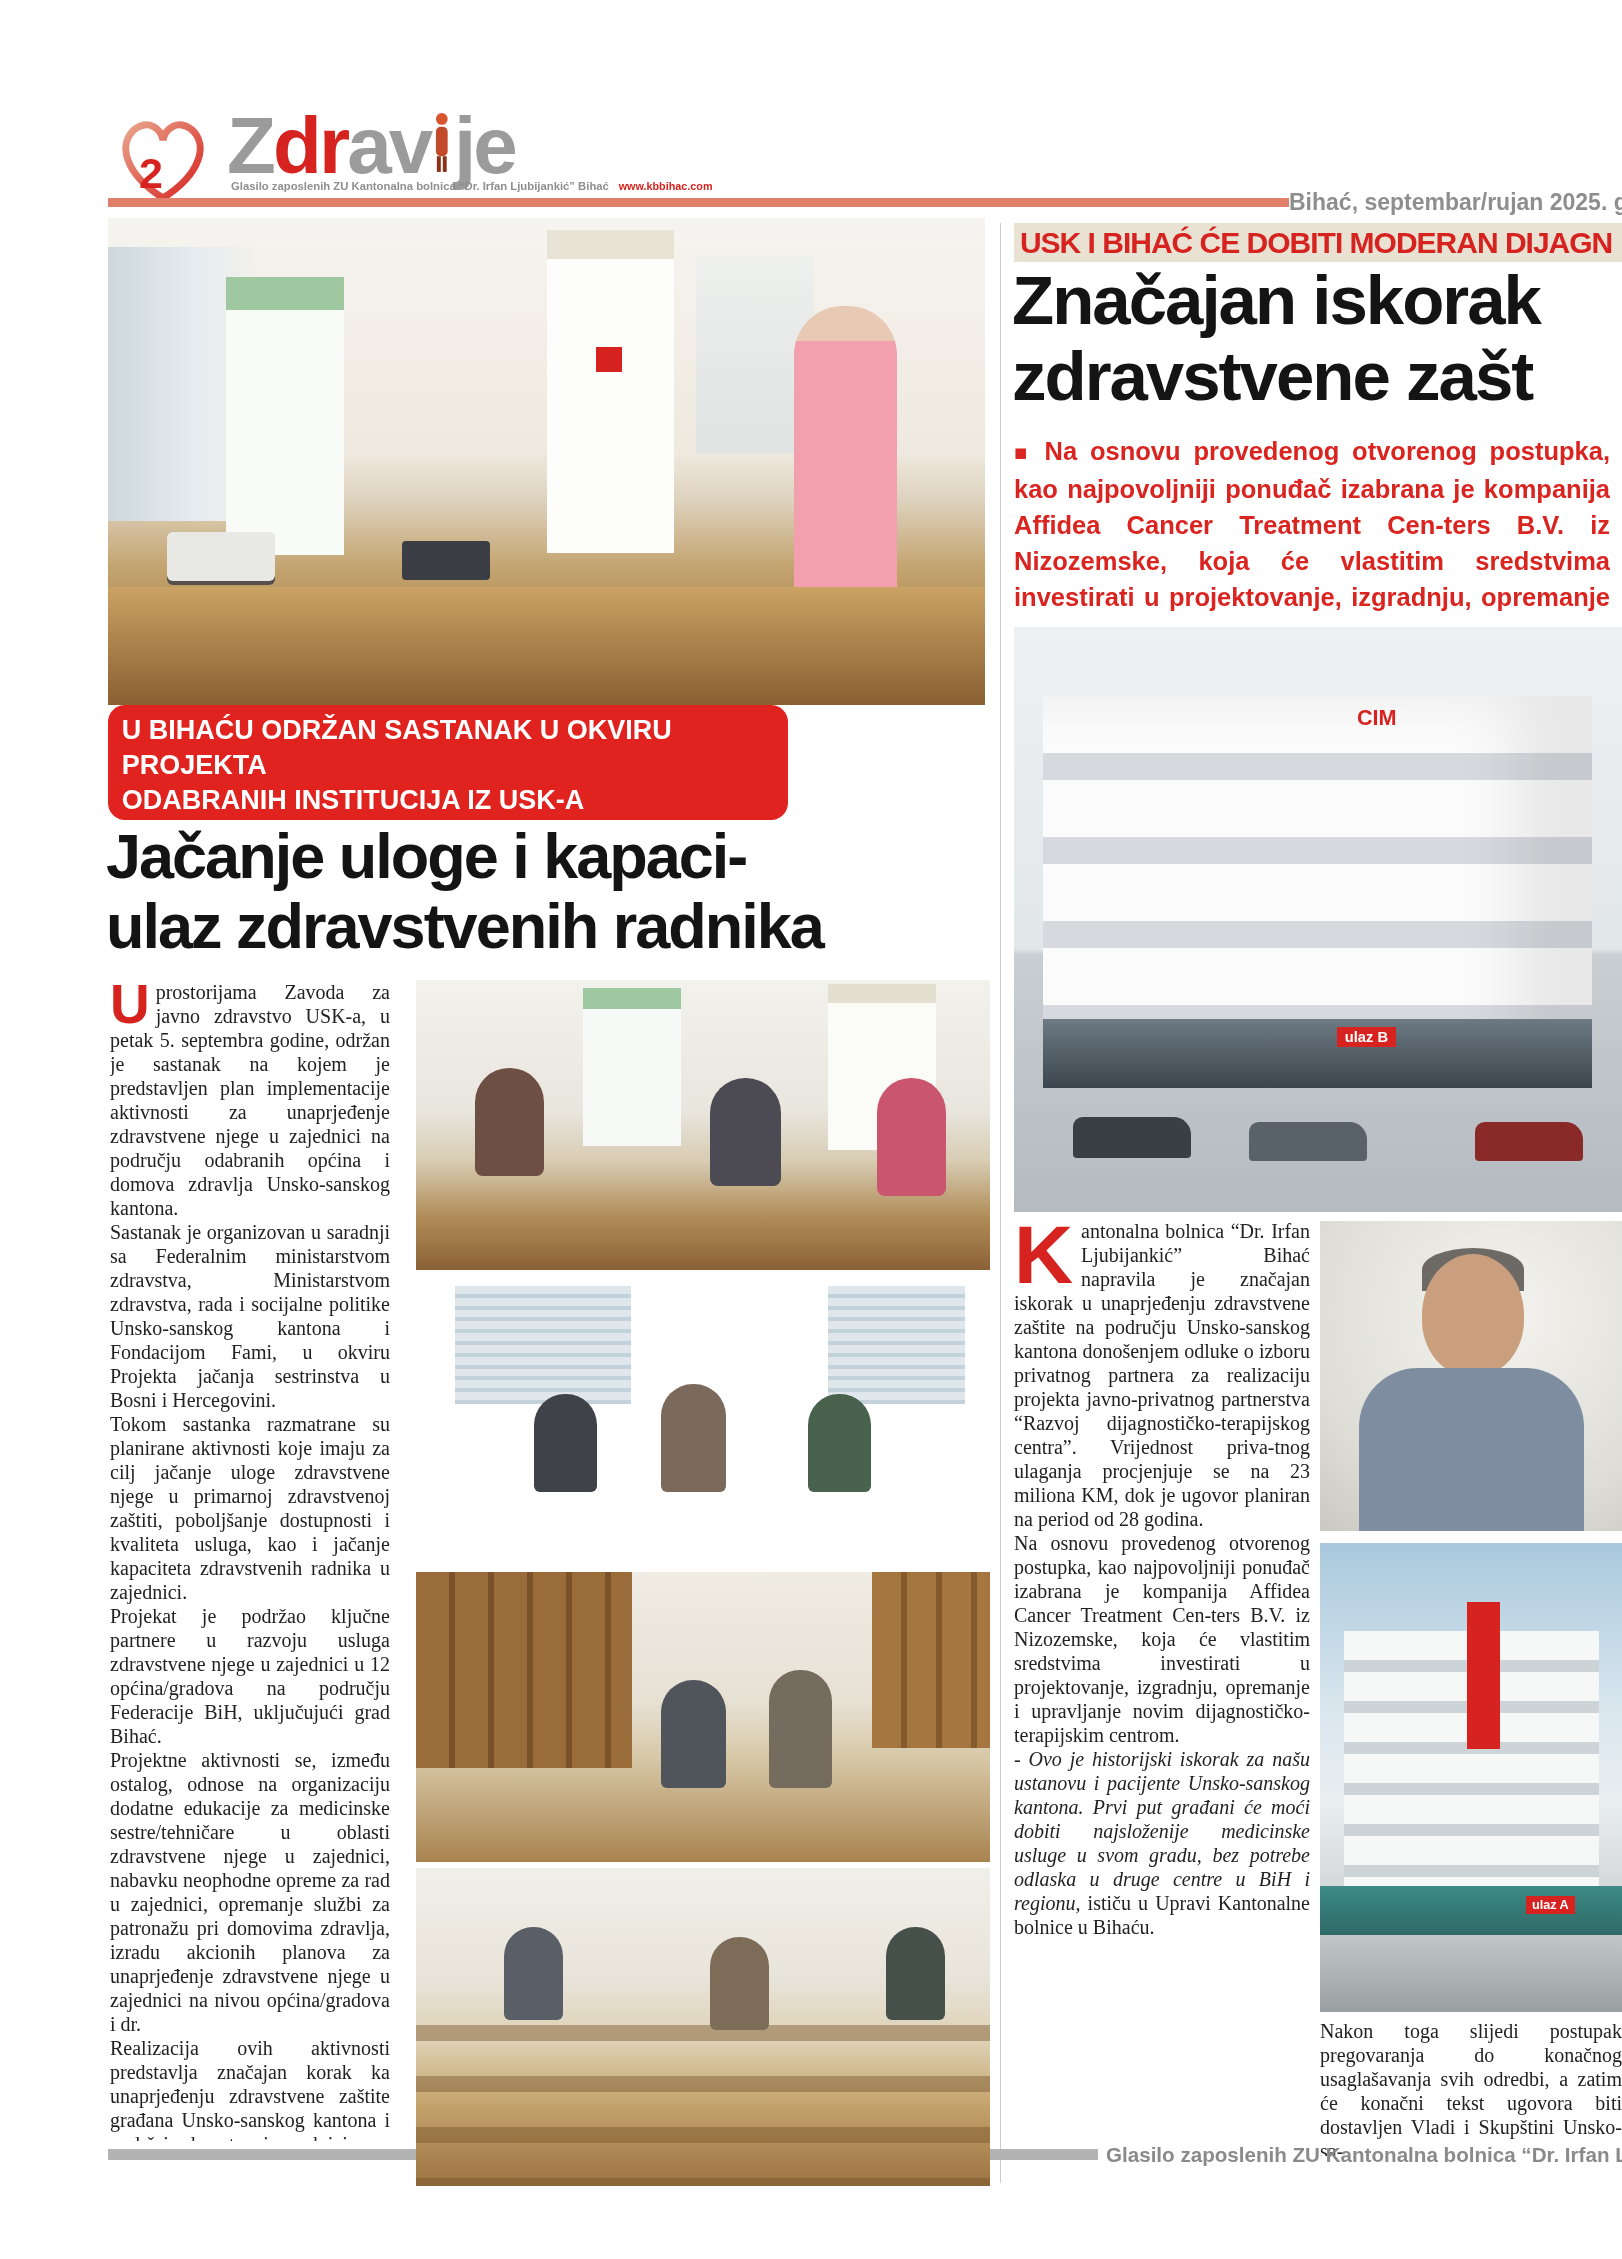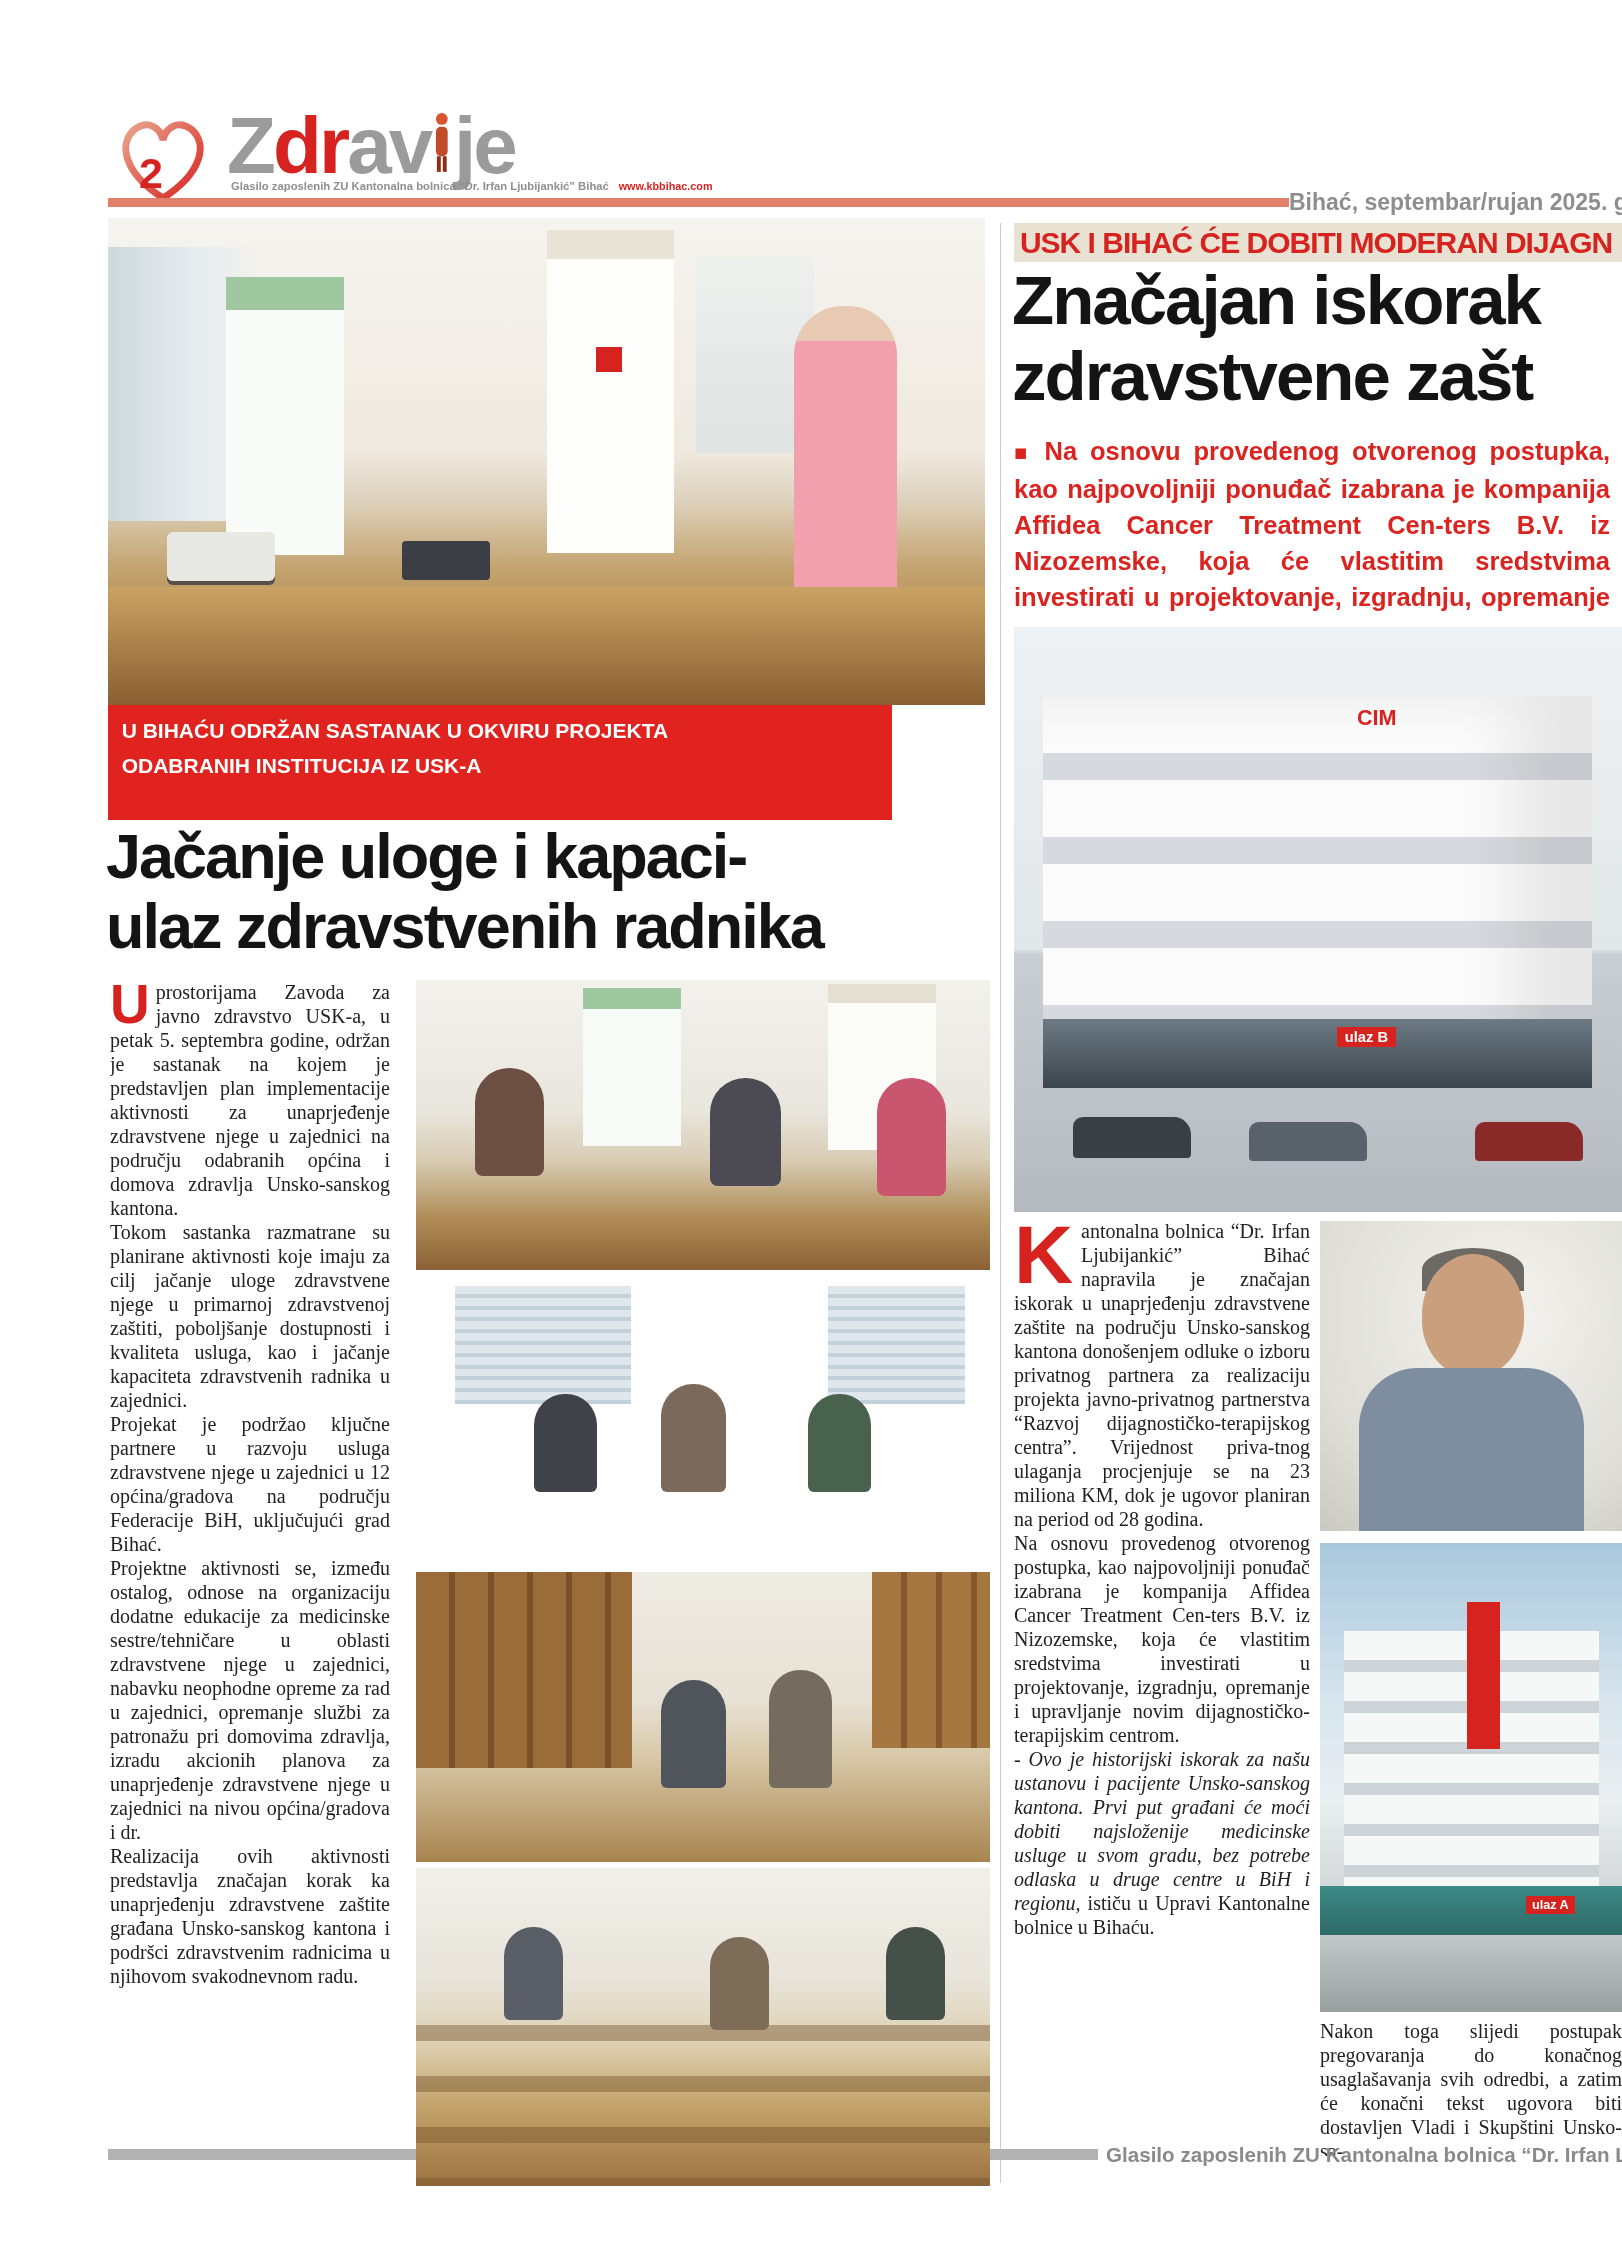--- a/index.html
+++ b/index.html
@@ -102,24 +102,25 @@
   
   .ph-hosp{left:1320px;top:1543px;width:302px;height:469px;
     background:linear-gradient(180deg,#a9c8dd 0%,#d9e6ee 35%,#e9eef1 55%,#cfd3d4 78%,#9aa0a2 100%);}
   .ph-hosp .bld{left:23.5px;top:88px;width:255px;height:255px;
     background:repeating-linear-gradient(180deg,#f6f7f7 0 29px,#cdd4d8 29px 41px);}
   .ph-hosp .sign{left:147px;top:59px;width:33px;height:147px;background:#d7231f;}
   .ph-hosp .teal{left:0;top:343px;width:100%;height:49px;background:linear-gradient(180deg,#3d8a86,#2e6a67);}
   .ph-hosp .ulaz{left:206px;top:353px;padding:2px 5.9px;background:#d7231f;color:#fff;font-size:12.7px;font-weight:bold;}
   
   .kicker-left{
-    position:absolute;left:108px;top:705px;width:784px;height:115px;z-index:3;
-    background:#e0231e;color:#ffffff;font-weight:bold;font-size:21px;
+    position:absolute;left:108px;top:705px;width:680px;height:115px;z-index:3;
+    background:#e0231e;color:#ffffff;font-weight:bold;font-size:27px;
     line-height:35px;padding:7.8px 13.7px;box-sizing:border-box;
     font-family:"Liberation Sans",sans-serif;
+    border-radius:17px;
   }
   .headline-left{
     position:absolute;left:106px;top:821px;width:912px;
     font-size:63px;line-height:70px;font-weight:bold;letter-spacing:-2px;
     color:#141414;font-family:"Liberation Sans",sans-serif;
   }
   .body-left{
     position:absolute;left:110px;top:980px;width:280px;height:1161px;overflow:hidden;
     font-family:"Liberation Serif",serif;font-size:20px;line-height:24px;
     color:#222;text-align:justify;
@@ -222,20 +223,21 @@
     <div>ODABRANIH INSTITUCIJA IZ USK-A</div>
   </div>
 
   <div class="headline-left">
     <div>Jačanje uloge i kapaci-</div>
     <div>ulaz zdravstvenih radnika</div>
   </div>
 
   <div class="body-left">
     <p><span class="dropcap">U</span><span>prostorijama Zavoda za javno zdravstvo USK-a, u petak 5. septembra godine, održan je sastanak na kojem je predstavljen plan implementacije aktivnosti za unaprjeđenje zdravstvene njege u zajednici na području odabranih općina i domova zdravlja Unsko-sanskog kantona.</span></p>
+    <p>Sastanak je organizovan u saradnji sa Federalnim ministarstvom zdravstva, Ministarstvom zdravstva, rada i socijalne politike Unsko-sanskog kantona i Fondacijom Fami, u okviru Projekta jačanja sestrinstva u Bosni i Hercegovini.</p>
     <p>Tokom sastanka razmatrane su planirane aktivnosti koje imaju za cilj jačanje uloge zdravstvene njege u primarnoj zdravstvenoj zaštiti, poboljšanje dostupnosti i kvaliteta usluga, kao i jačanje kapaciteta zdravstvenih radnika u zajednici.</p>
     <p>Projekat je podržao ključne partnere u razvoju usluga zdravstvene njege u zajednici u 12 općina/gradova na području Federacije BiH, uključujući grad Bihać.</p>
     <p>Projektne aktivnosti se, između ostalog, odnose na organizaciju dodatne edukacije za medicinske sestre/tehničare u oblasti zdravstvene njege u zajednici, nabavku neophodne opreme za rad u zajednici, opremanje službi za patronažu pri domovima zdravlja, izradu akcionih planova za unaprjeđenje zdravstvene njege u zajednici na nivou općina/gradova i dr.</p>
     <p>Realizacija ovih aktivnosti predstavlja značajan korak ka unaprjeđenju zdravstvene zaštite građana Unsko-sanskog kantona i podršci zdravstvenim radnicima u njihovom svakodnevnom radu.</p>
   </div>
 
   <div class="ph ph-mid1">
     <div class="ban"></div>
     <div class="ban2"></div>
     <div class="p1"></div>

